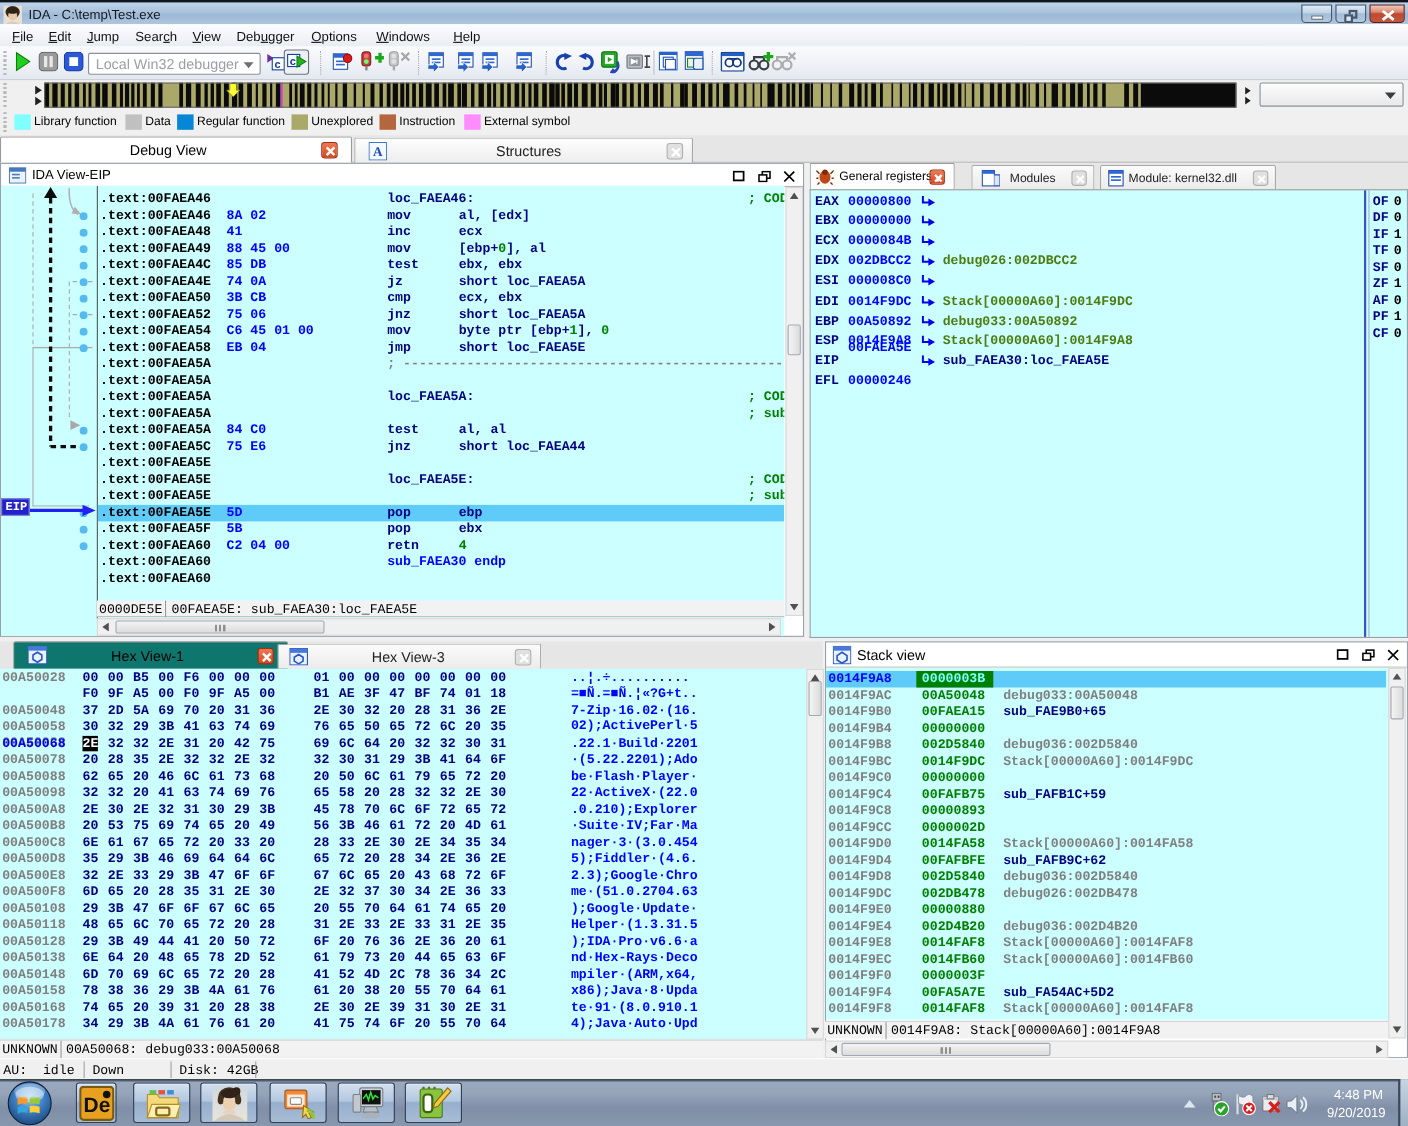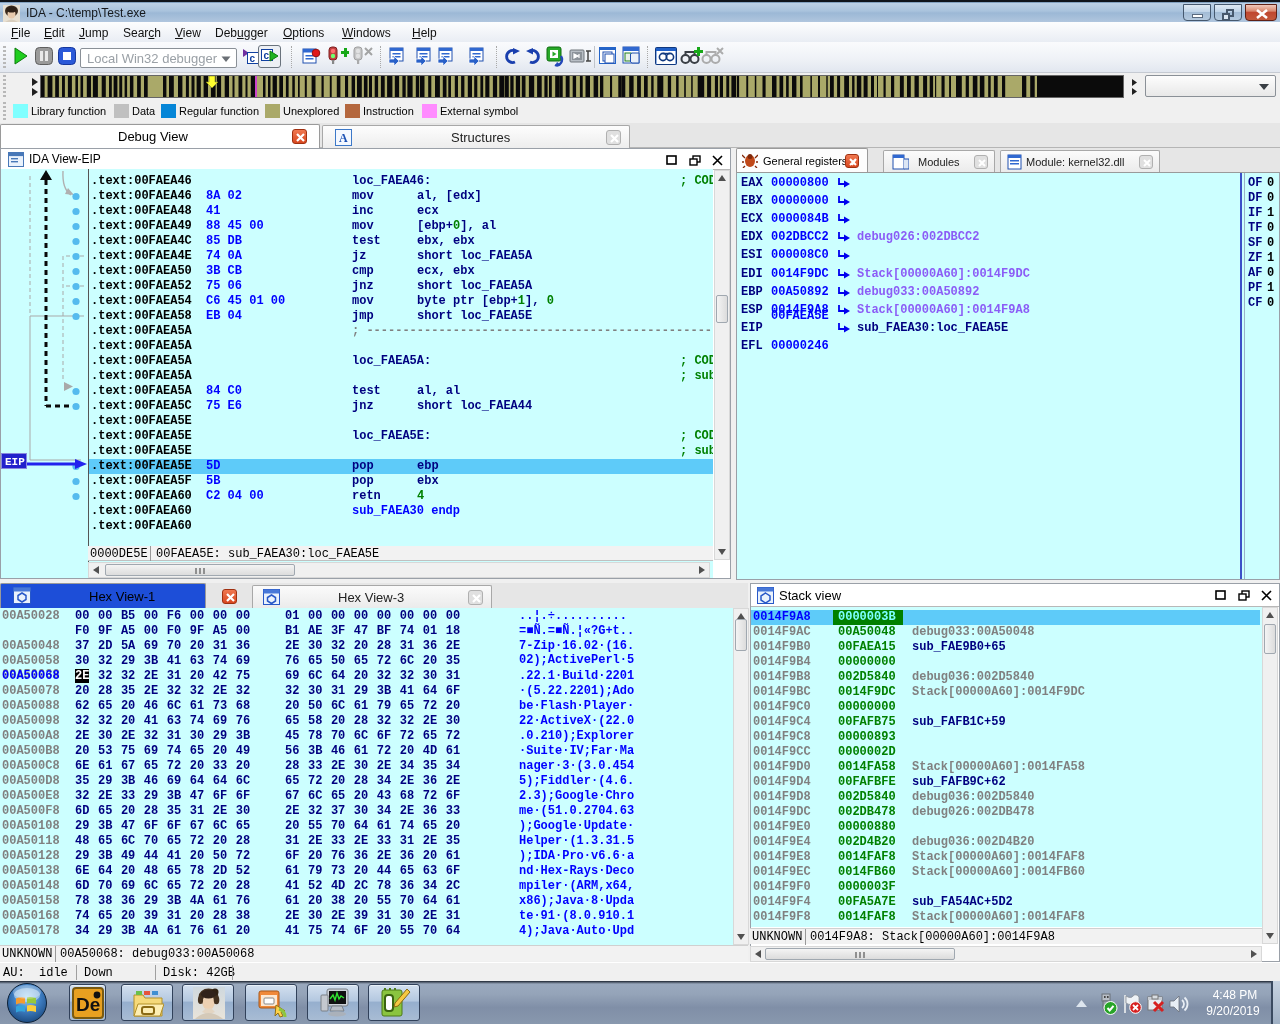--- a/index.html
+++ b/index.html
@@ -1,20 +1,20 @@
 <!DOCTYPE html>
 <html><head><meta charset="utf-8"><style>
 *{margin:0;padding:0;box-sizing:border-box}
 html,body{width:1280px;height:1024px;overflow:hidden;background:#f0f0f0;
   font-family:"Liberation Sans",sans-serif}
 .abs{position:absolute}
 .mono{position:absolute;font:bold 12px "Liberation Mono",monospace;white-space:pre;line-height:15px}
 .rmono{position:absolute;font:12px "Liberation Mono",monospace;white-space:pre}
 .navy{color:#000080}.blu{color:#0000ff}.grn{color:#008000}.gry{color:#808080}
-.olv{color:#8b5cf6}.blk{color:#000}
+.olv{color:#4d7c0f}.blk{color:#000}
 .cyanbg{background:#ccffff}
 </style></head><body>
 <div class="abs" style="left:0;top:0;width:1280px;height:22px;background:linear-gradient(180deg,#5a81a8 0%,#bdd1e6 6%,#a9c3dd 45%,#9cb8d6 55%,#b0c6de 100%);border-top:2px solid #10151c">
 <svg class="abs" style="left:3px;top:3px" width="17" height="17">
       <rect width="17" height="17" fill="#e8e0d2"></rect>
       <ellipse cx="8.5" cy="6" rx="6.5" ry="5.5" fill="#3a2a1e"></ellipse>
       <ellipse cx="8.5" cy="9" rx="4" ry="4.6" fill="#e7c9ac"></ellipse>
       <ellipse cx="8.5" cy="4.6" rx="5" ry="3" fill="#2e2117"></ellipse>
       <path d="M2 17 q6.5 -5 13 0 z" fill="#d8cdbd"></path>
     </svg>
@@ -652,21 +652,21 @@
 <div class="mono navy" style="left:511px;top:78px;">ZF</div>
 <div class="mono blk" style="left:530px;top:78px;">1</div>
 <div class="mono navy" style="left:511px;top:93px;">AF</div>
 <div class="mono blk" style="left:530px;top:93px;">0</div>
 <div class="mono navy" style="left:511px;top:108px;">PF</div>
 <div class="mono blk" style="left:530px;top:108px;">1</div>
 <div class="mono navy" style="left:511px;top:123px;">CF</div>
 <div class="mono blk" style="left:530px;top:123px;">0</div>
 </div>
 <div class="abs" style="left:0;top:583px;width:748px;height:25px;background:#e6e6e6">
-<div class="abs" style="left:0;top:0;width:206px;height:25px;background:#1d4ed8;border:1px solid #9a9a9a;border-bottom:none;border-radius:2px 2px 0 0">
+<div class="abs" style="left:12px;top:0;width:250px;height:25px;background:#0f766e;border:1px solid #9a9a9a;border-bottom:none;border-radius:2px 2px 0 0">
       <svg class="abs" style="left:12px;top:3px" width="18" height="17">
         <rect x="0.5" y="0.5" width="17" height="16" fill="#eaf2fc" stroke="#2858c8"></rect>
         <rect x="0.5" y="0.5" width="17" height="4" fill="#4878d8"></rect>
         <path d="M9 6 l4 2.5 v4 l-4 2.5 -4 -2.5 v-4 z" fill="none" stroke="#2858c8" stroke-width="1.5"></path>
       </svg>
       <div class="abs" style="left:88px;top:5px;font-size:13px;color:#000">Hex View-1</div>
       <div class="abs" style="left:221px;top:5px;width:15px;height:15px;background:linear-gradient(180deg,#f07850,#d84820);border:1px solid #a03010;border-radius:3px"><svg width="15" height="15">
           <path d="M4 4 l7 7 M11 4 l-7 7" stroke="#fff" stroke-width="2.2"></path>
         </svg></div>
     </div>

